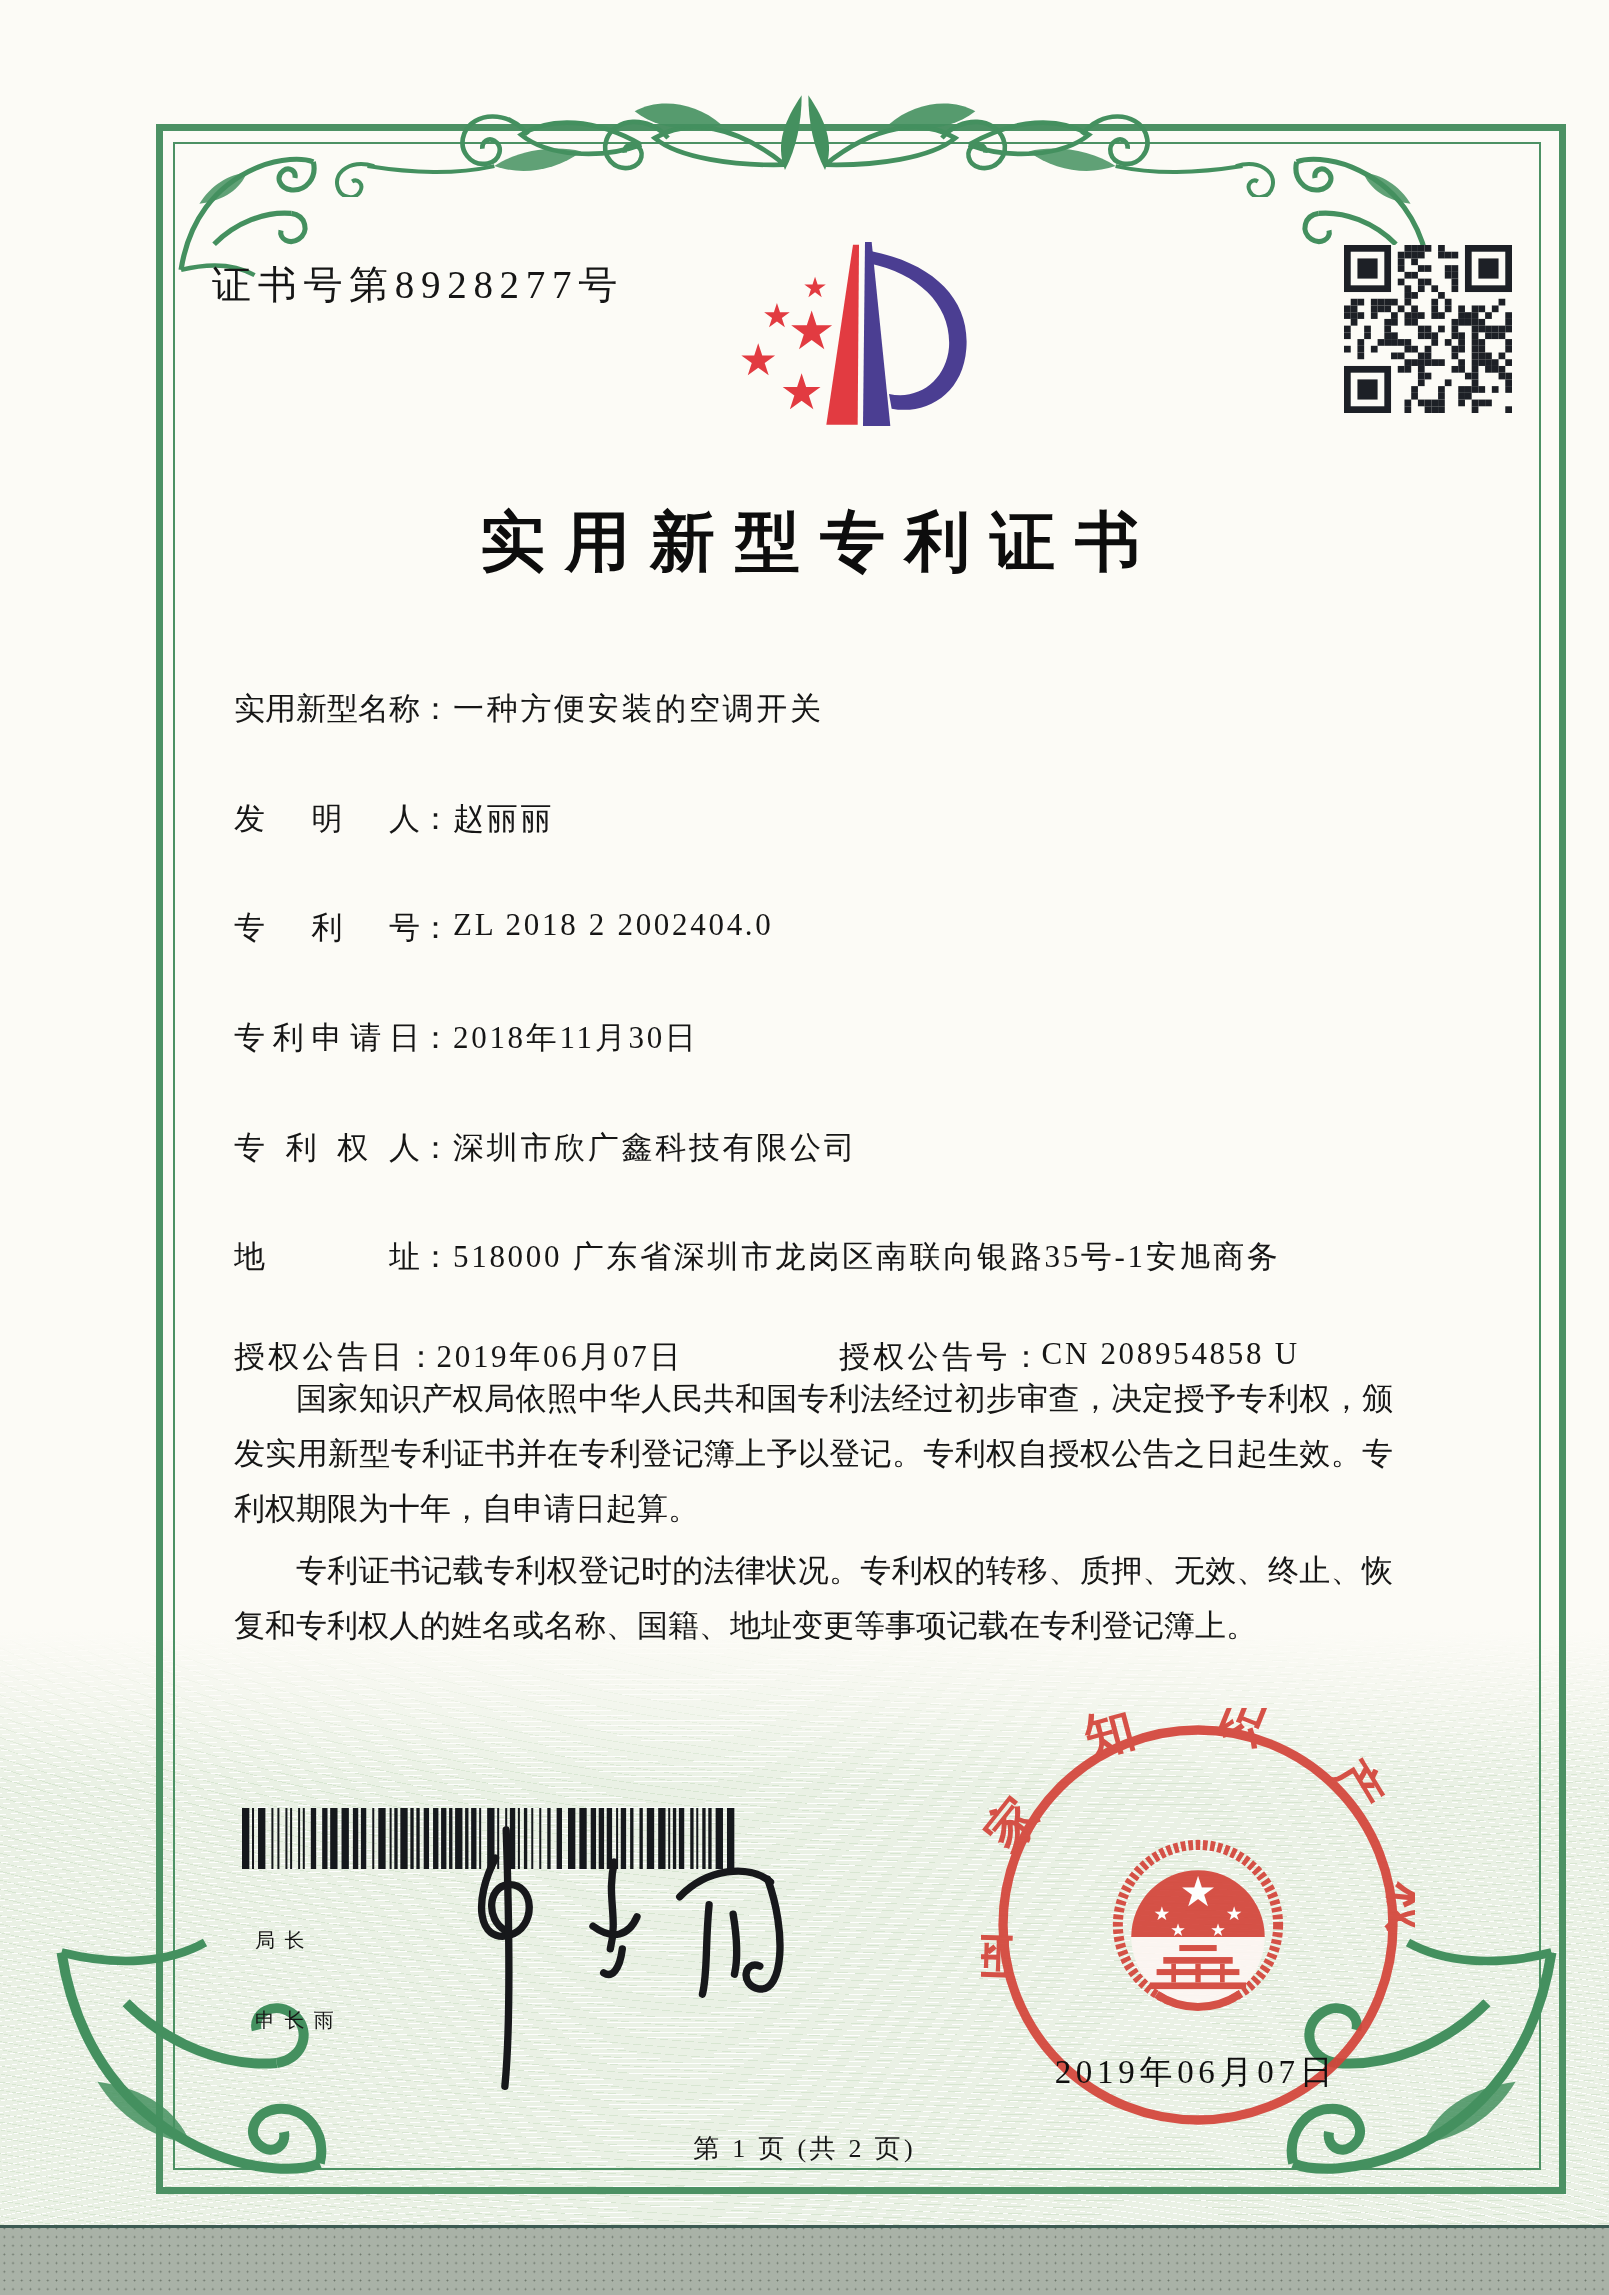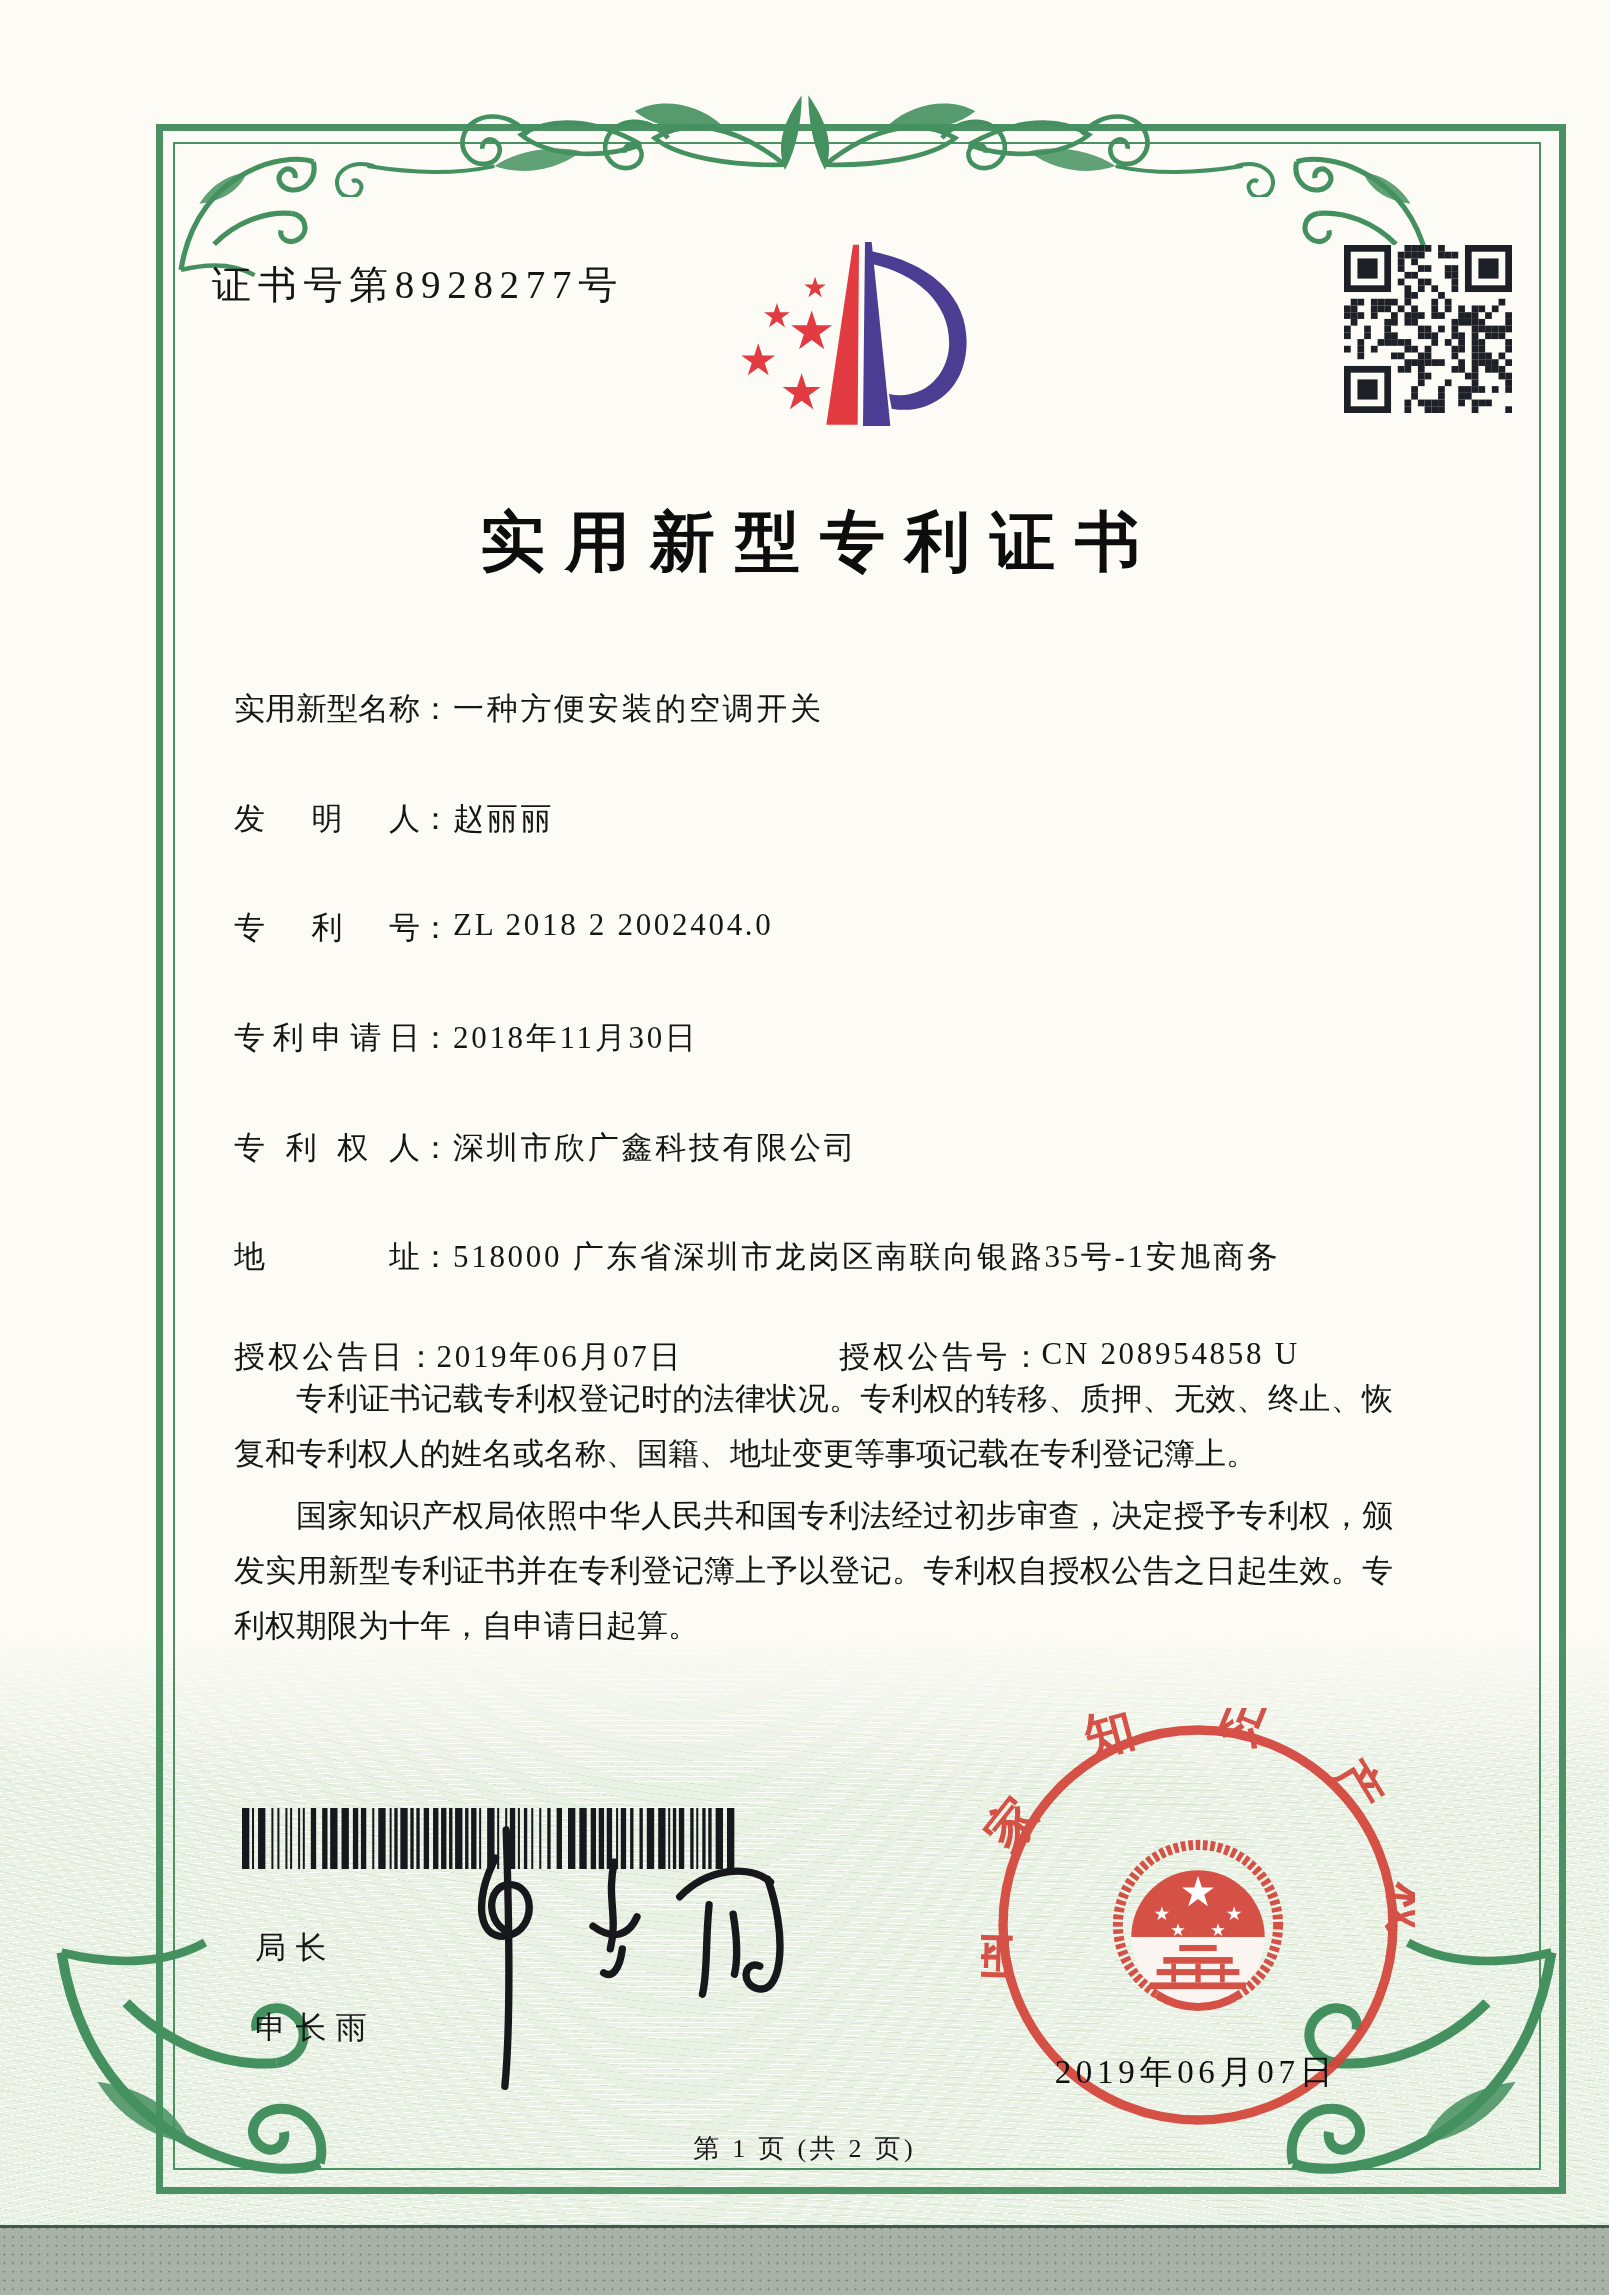--- a/index.html
+++ b/index.html
@@ -43,21 +43,21 @@
   .frow{position:absolute;left:0;white-space:nowrap;}
   .flabel{display:inline-block;width:186px;text-align:justify;text-align-last:justify;vertical-align:top;}
   .fcolon{display:inline-block;width:33px;vertical-align:top;}
   .fvalue{display:inline-block;letter-spacing:2.7px;vertical-align:top;white-space:normal;}
   .addr-line{display:block;}
   .grant-group{position:absolute;top:8px;white-space:nowrap;}
   .glabel{letter-spacing:3.3px;}
   .paras{position:absolute;left:234px;top:1371px;width:1159px;font-size:31px;line-height:55px;text-align:justify;z-index:5;}
   .paras p{margin:0 0 6.7px 0;text-indent:2em;}
   .barcode{position:absolute;left:242px;top:1808px;width:493px;height:61px;z-index:5;}
-  .sig-label{position:absolute;left:255px;font-size:31px;letter-spacing:9.4px;z-index:5;}
+  .sig-label{position:absolute;left:255px;font-size:20px;letter-spacing:9.4px;z-index:5;}
   .sig-label.title-row{top:1927px;}
   .sig-label.name-row{top:2007px;}
   .signature{position:absolute;left:394px;top:1818px;width:454px;height:287px;z-index:6;}
   .seal{position:absolute;left:981px;top:1708px;width:434px;height:434px;z-index:6;opacity:.93;}
   .seal-date{position:absolute;left:989px;top:2050px;width:414px;text-align:center;font-size:33px;letter-spacing:4.7px;color:#101010;z-index:7;}
   .footer{position:absolute;left:0;top:2131px;width:1609px;text-align:center;font-size:26px;letter-spacing:3.3px;z-index:7;}
 </style>
 </head>
 <body>
 
@@ -362,22 +362,22 @@
       <span class="grant-group" style="left:0;">
         <span class="glabel">授权公告日</span><span>：</span><span class="fvalue">2019年06月07日</span>
       </span>
       <span class="grant-group" style="left:605px;">
         <span class="glabel">授权公告号</span><span>：</span><span class="fvalue">CN 208954858 U</span>
       </span>
     </div>
   </div>
 
   <div class="paras">
+    <p>国家知识产权局依照中华人民共和国专利法经过初步审查，决定授予专利权，颁发实用新型专利证书并在专利登记簿上予以登记。专利权自授权公告之日起生效。专利权期限为十年，自申请日起算。</p>
     <p>专利证书记载专利权登记时的法律状况。专利权的转移、质押、无效、终止、恢复和专利权人的姓名或名称、国籍、地址变更等事项记载在专利登记簿上。</p>
-    <p>国家知识产权局依照中华人民共和国专利法经过初步审查，决定授予专利权，颁发实用新型专利证书并在专利登记簿上予以登记。专利权自授权公告之日起生效。专利权期限为十年，自申请日起算。</p>
   </div>
 
   <svg class="barcode" id="barcode" viewBox="0 0 738 92" preserveAspectRatio="none">
       <rect x="0" y="0" width="11" height="92" fill="#15181c"></rect>
       <rect x="15" y="0" width="3" height="92" fill="#15181c"></rect>
       <rect x="24" y="0" width="11" height="92" fill="#15181c"></rect>
       <rect x="44" y="0" width="3" height="92" fill="#15181c"></rect>
       <rect x="53" y="0" width="3" height="92" fill="#15181c"></rect>
       <rect x="65" y="0" width="3" height="92" fill="#15181c"></rect>
       <rect x="72" y="0" width="3" height="92" fill="#15181c"></rect>

